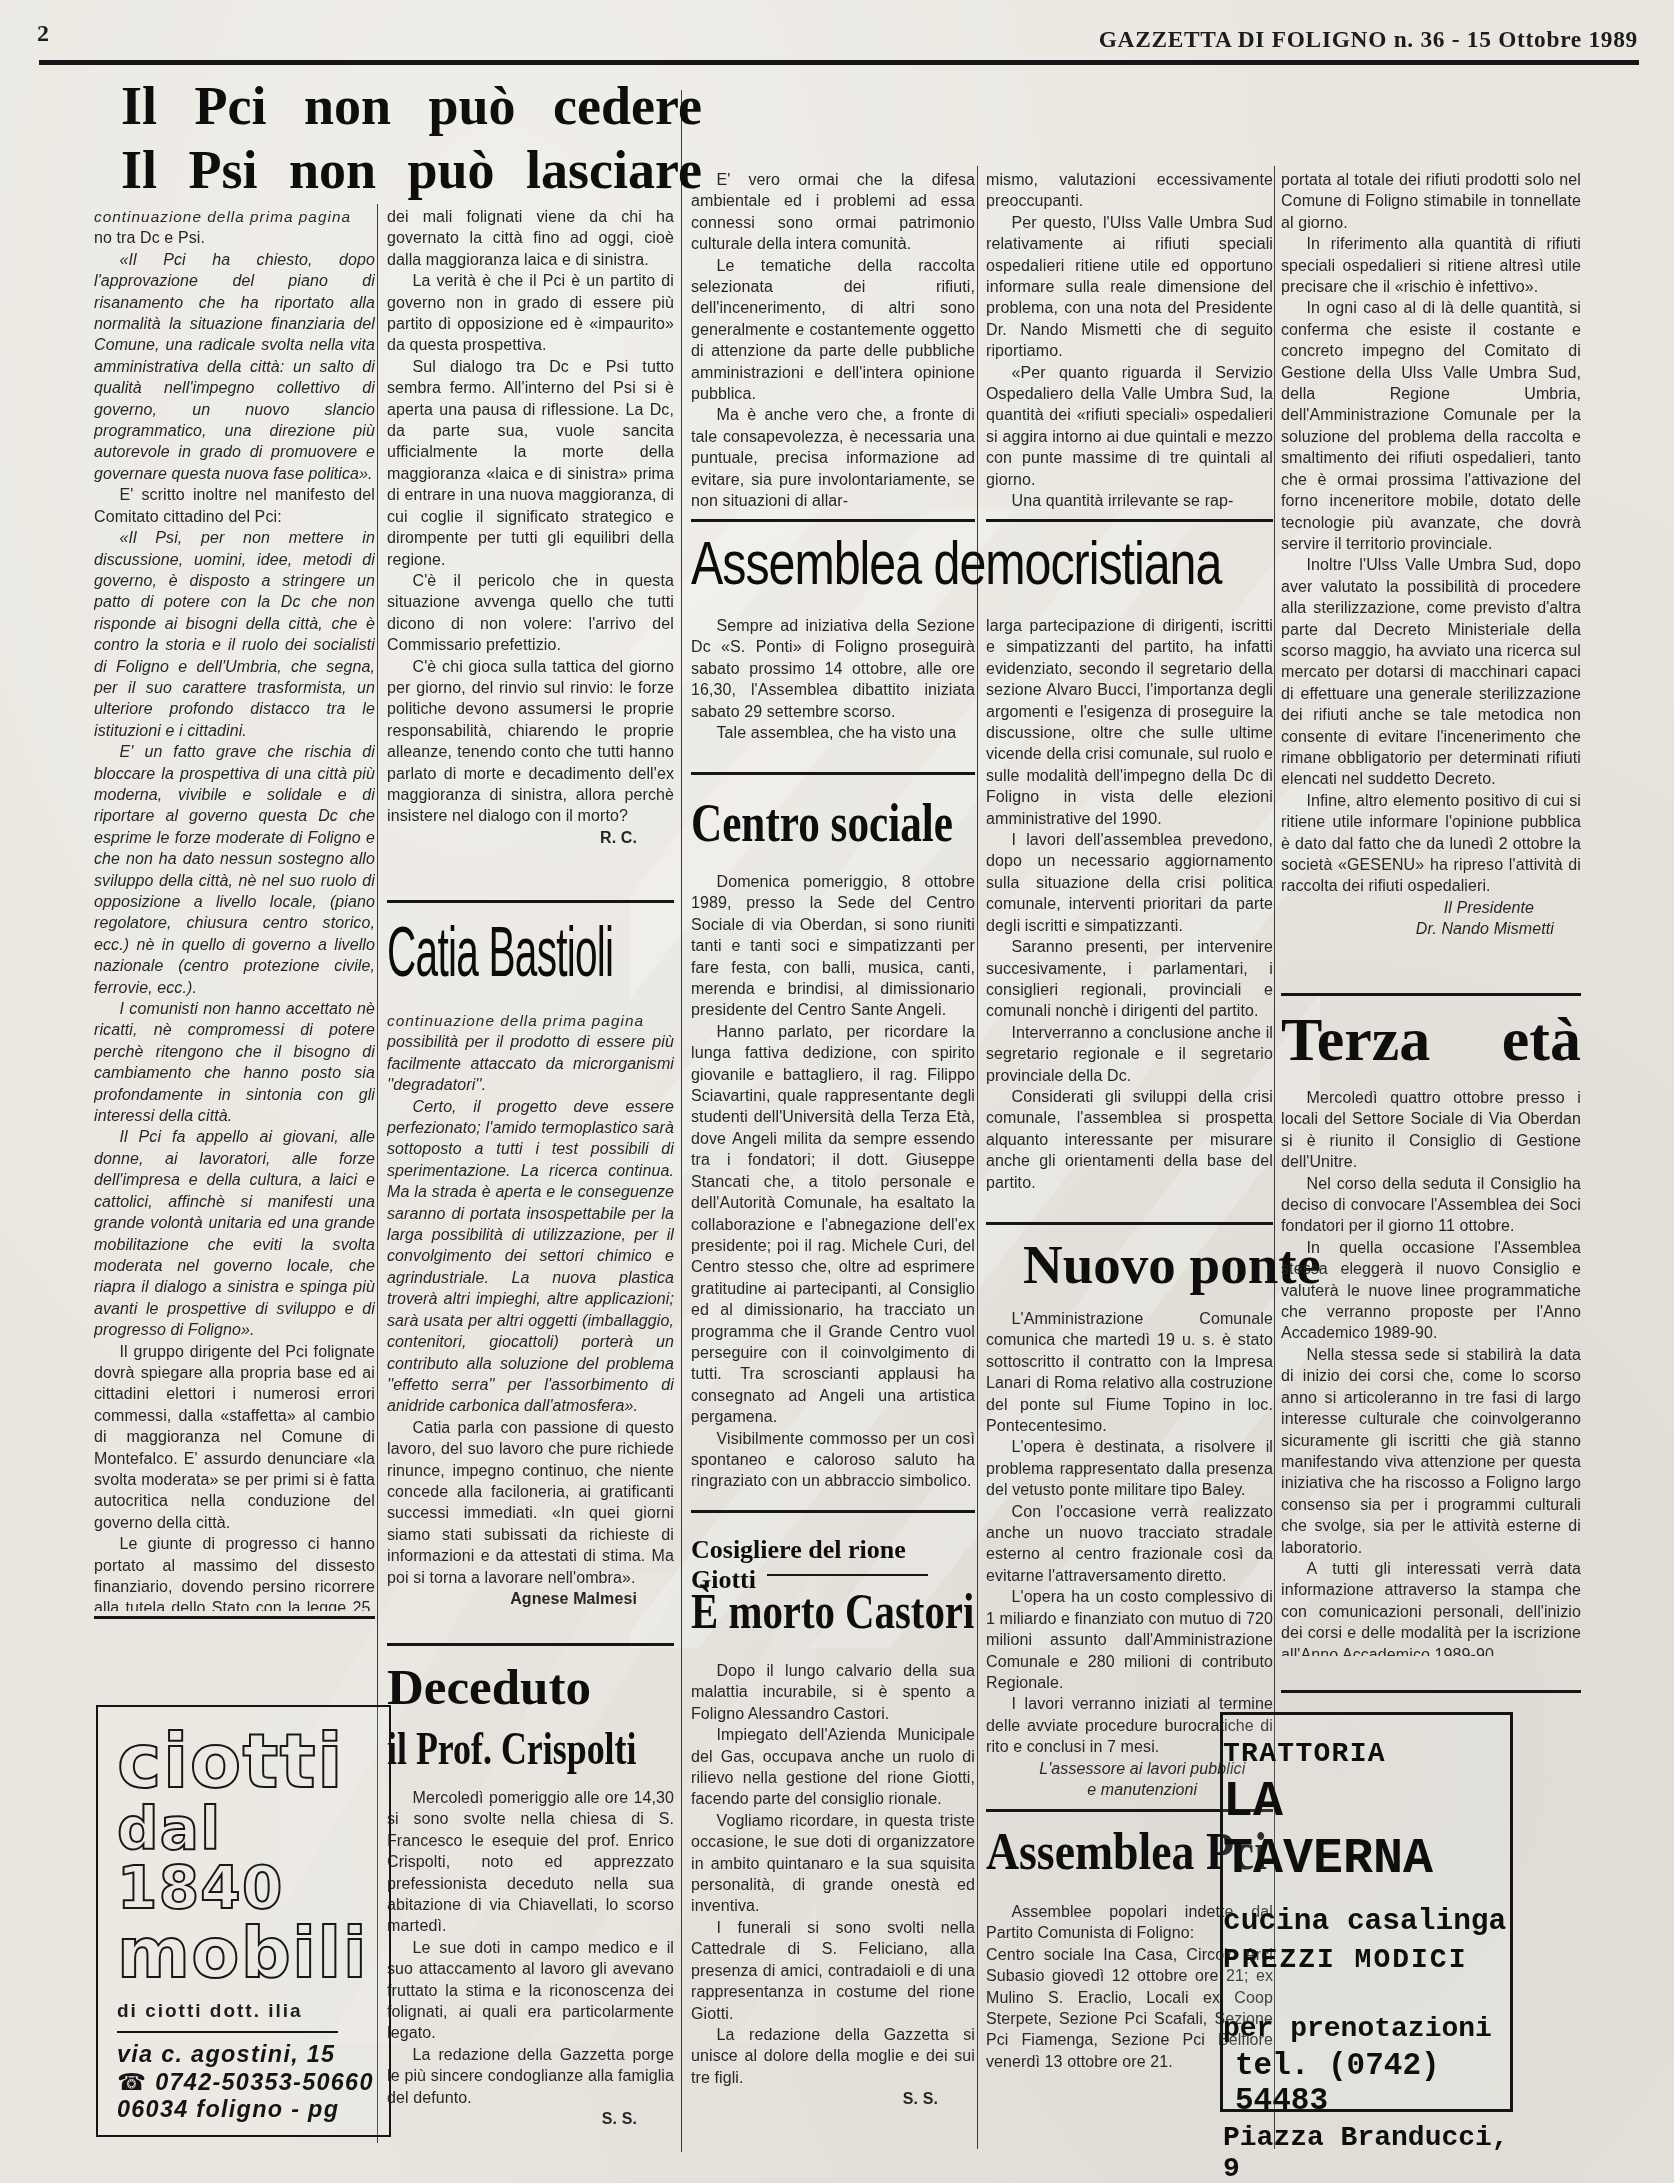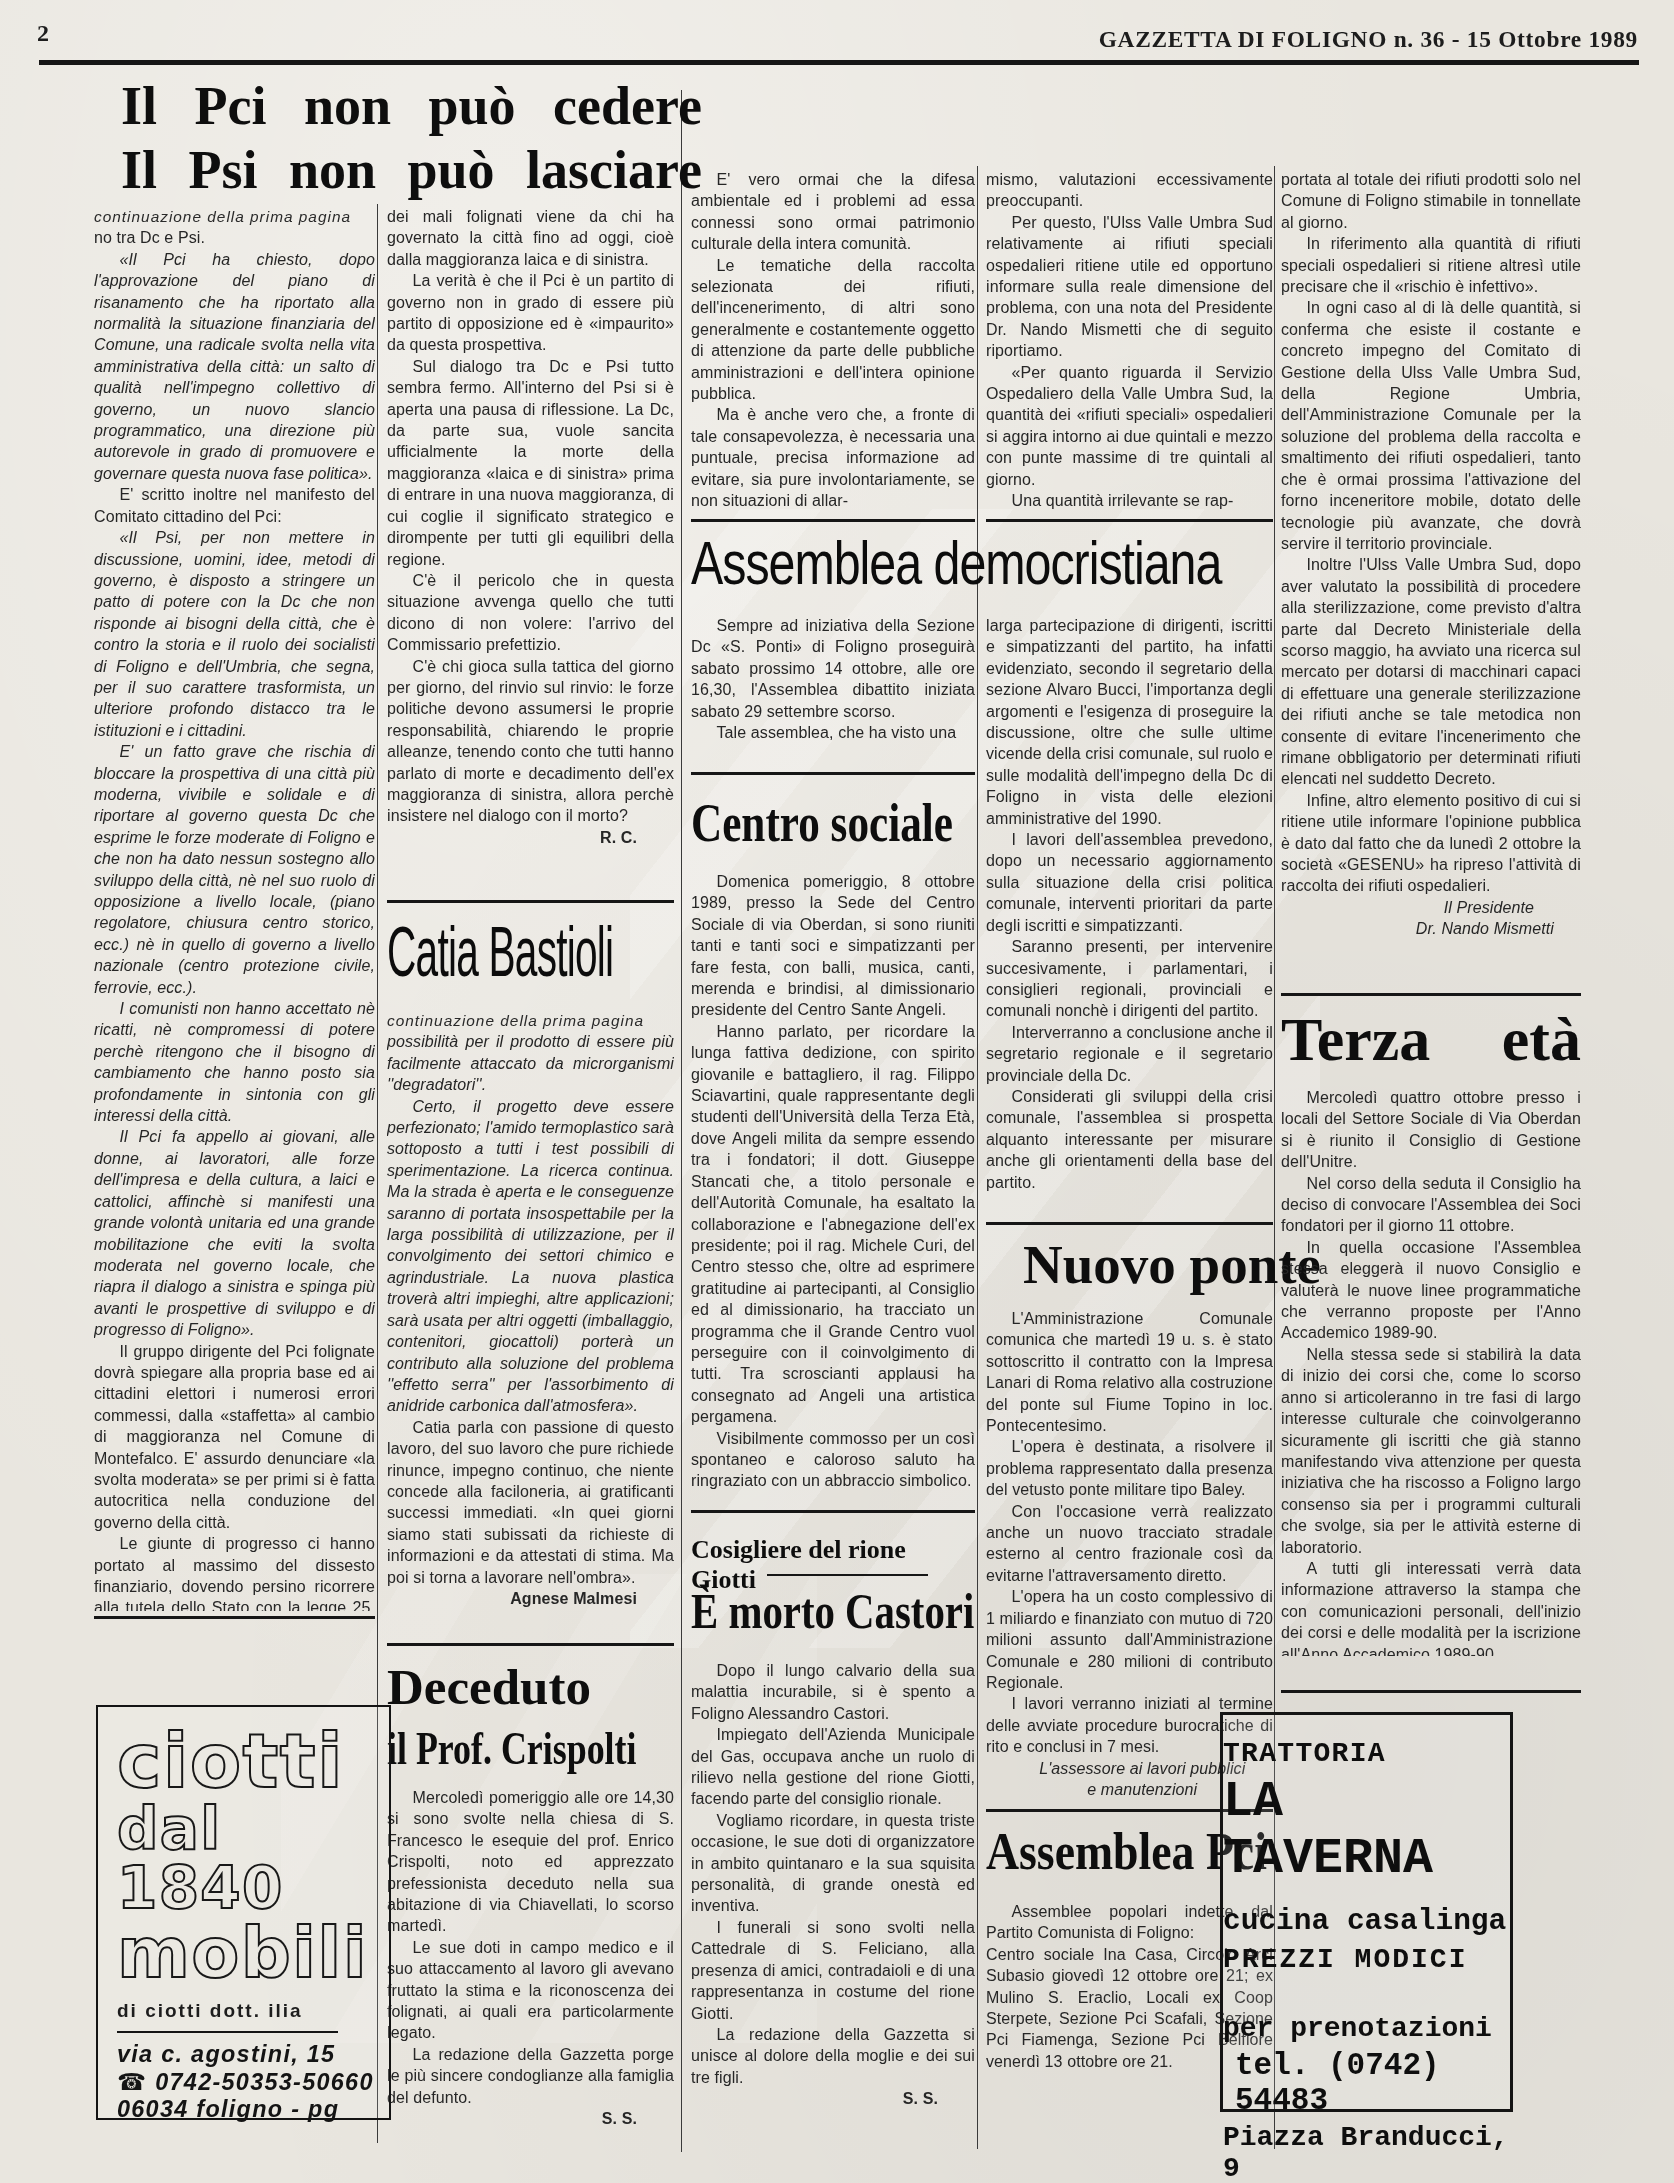--- a/index.html
+++ b/index.html
@@ -206,21 +206,21 @@
   <div class="abs hl just" style="left:1281px; top:1004px; width:300px; font-size:62px; white-space:nowrap;">Terza età</div>
   <div class="abs body" style="left:1281px; top:1087px; width:300px; height:569px; overflow:hidden;">
     <p>Mercoledì quattro ottobre presso i locali del Settore Sociale di Via Oberdan si è riunito il Consiglio di Gestione dell'Unitre.</p>
     <p>Nel corso della seduta il Consiglio ha deciso di convocare l'Assemblea dei Soci fondatori per il giorno 11 ottobre.</p>
     <p>In quella occasione l'Assemblea stessa eleggerà il nuovo Consiglio e valuterà le nuove linee programmatiche che verranno proposte per l'Anno Accademico 1989-90.</p>
     <p>Nella stessa sede si stabilirà la data di inizio dei corsi che, come lo scorso anno si articoleranno in tre fasi di largo interesse culturale che coinvolgeranno sicuramente gli iscritti che già stanno manifestando viva attenzione per questa iniziativa che ha riscosso a Foligno largo consenso sia per i programmi culturali che svolge, sia per le attività esterne di laboratorio.</p>
     <p>A tutti gli interessati verrà data informazione attraverso la stampa che con comunicazioni personali, dell'inizio dei corsi e delle modalità per la iscrizione all'Anno Accademico 1989-90.</p>
   </div>
   <div class="hr" style="left:1281px; top:1690px; width:300px; height:2.7px;"></div>
 
-  <div class="adbox" style="left:96px; top:1705px; width:272px; height:395px; padding:16px 0 0 19px;">
+  <div class="adbox" style="left:96px; top:1705px; width:272px; height:395px; padding:16px 0 17px 19px;">
     <div class="outline" style="font-size:75px;">ciotti</div>
     <div class="outline" style="font-size:58px;">dal 1840</div>
     <div class="outline" style="font-size:70px;">mobili</div>
     <div style="font-weight:700; font-size:19px; letter-spacing:2px; margin-top:10.7px;">di ciotti dott. ilia</div>
     <div style="width:221px; height:2px; background:#141414; margin:9.4px 0 8px 0;"></div>
     <div class="hand">via c. agostini, 15</div>
     <div class="hand">☎ 0742-50353-50660</div>
     <div class="hand">06034 foligno - pg</div>
   </div>
 

